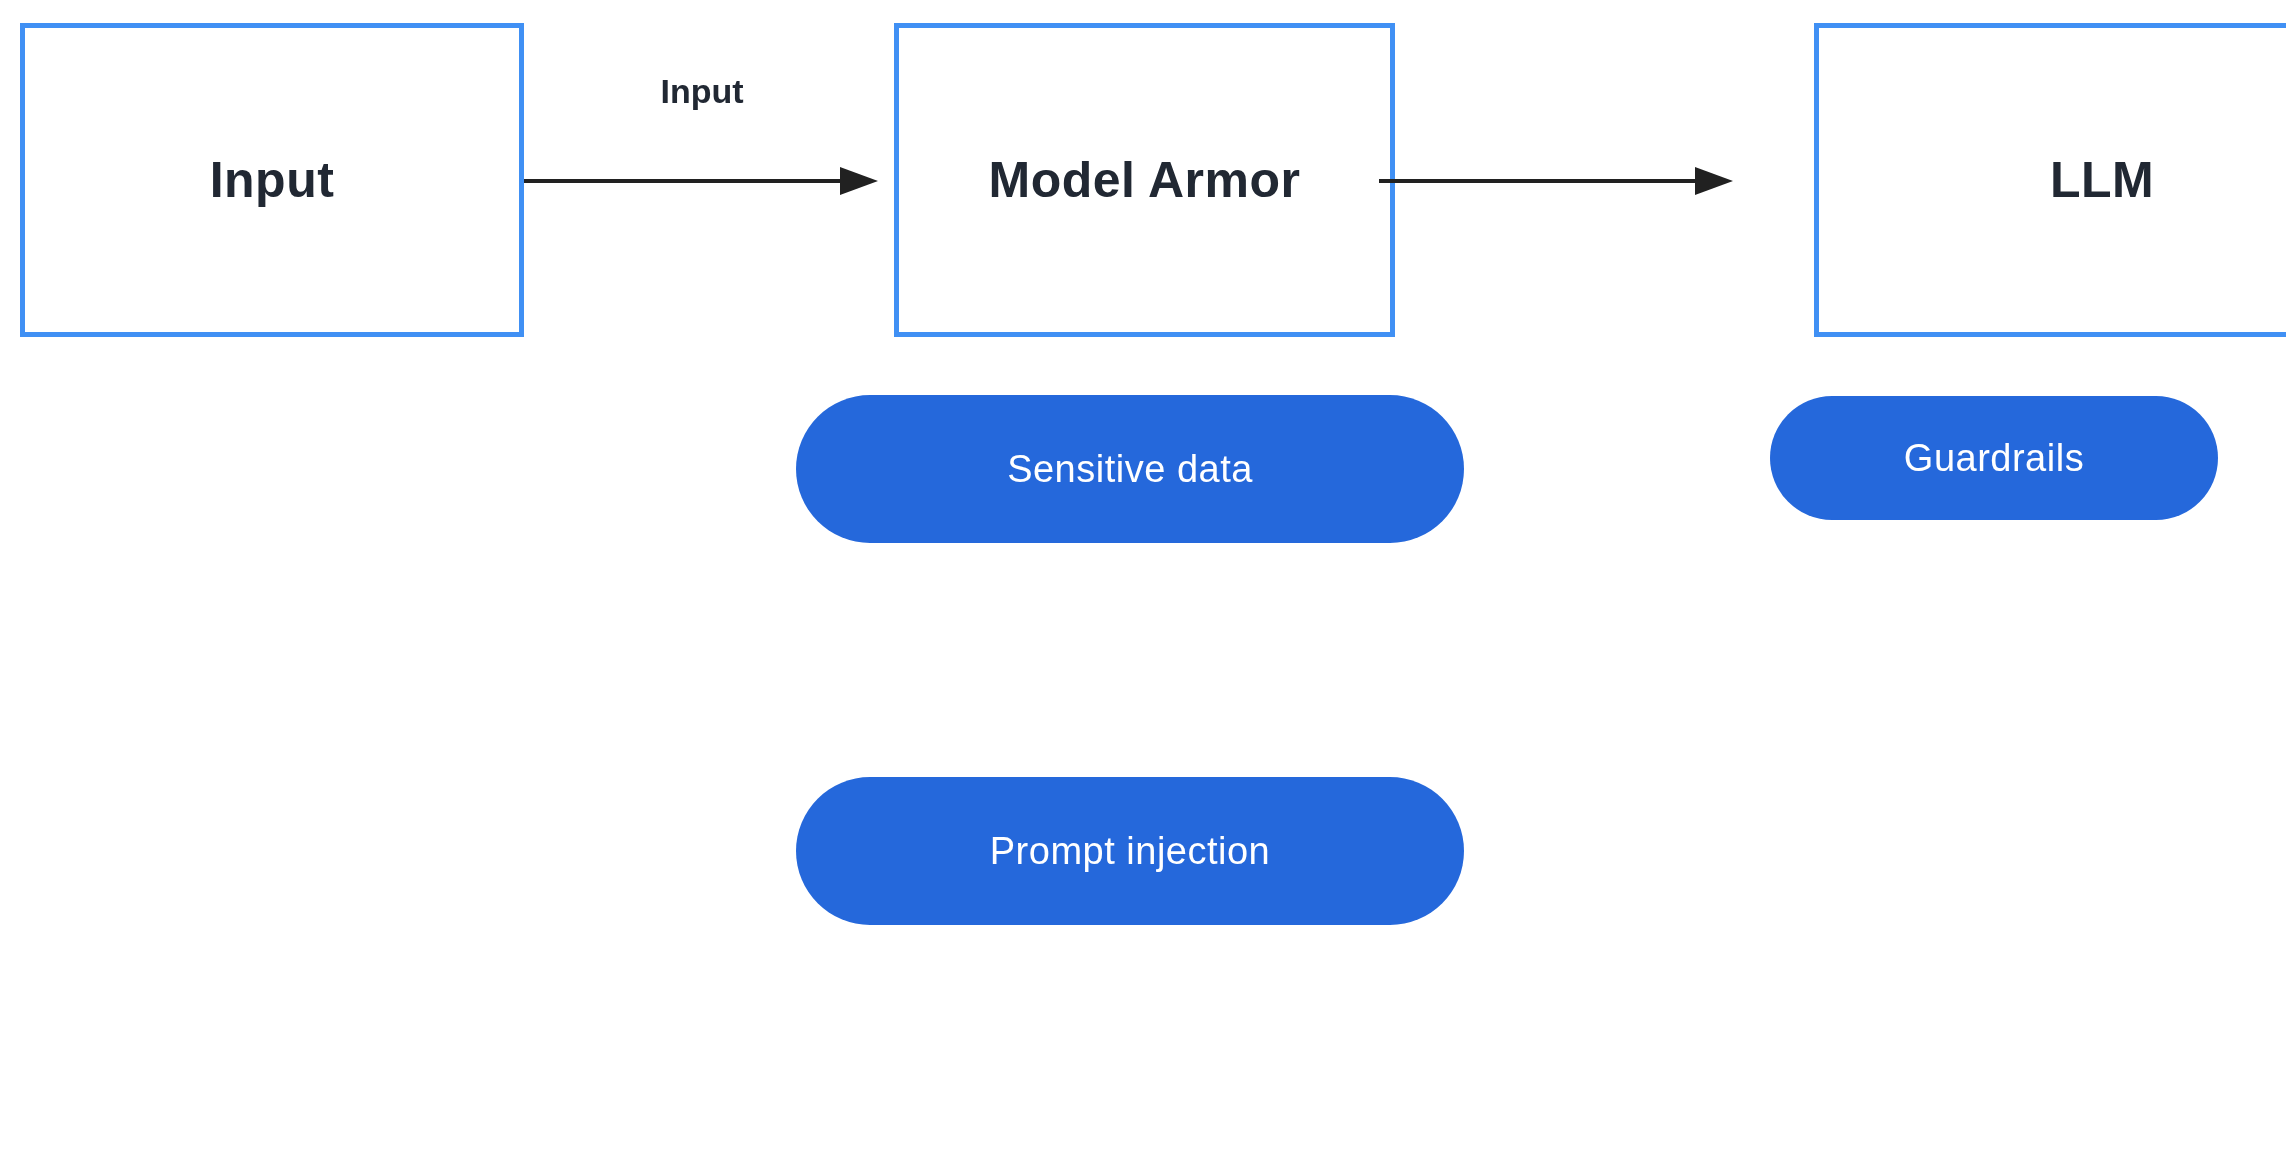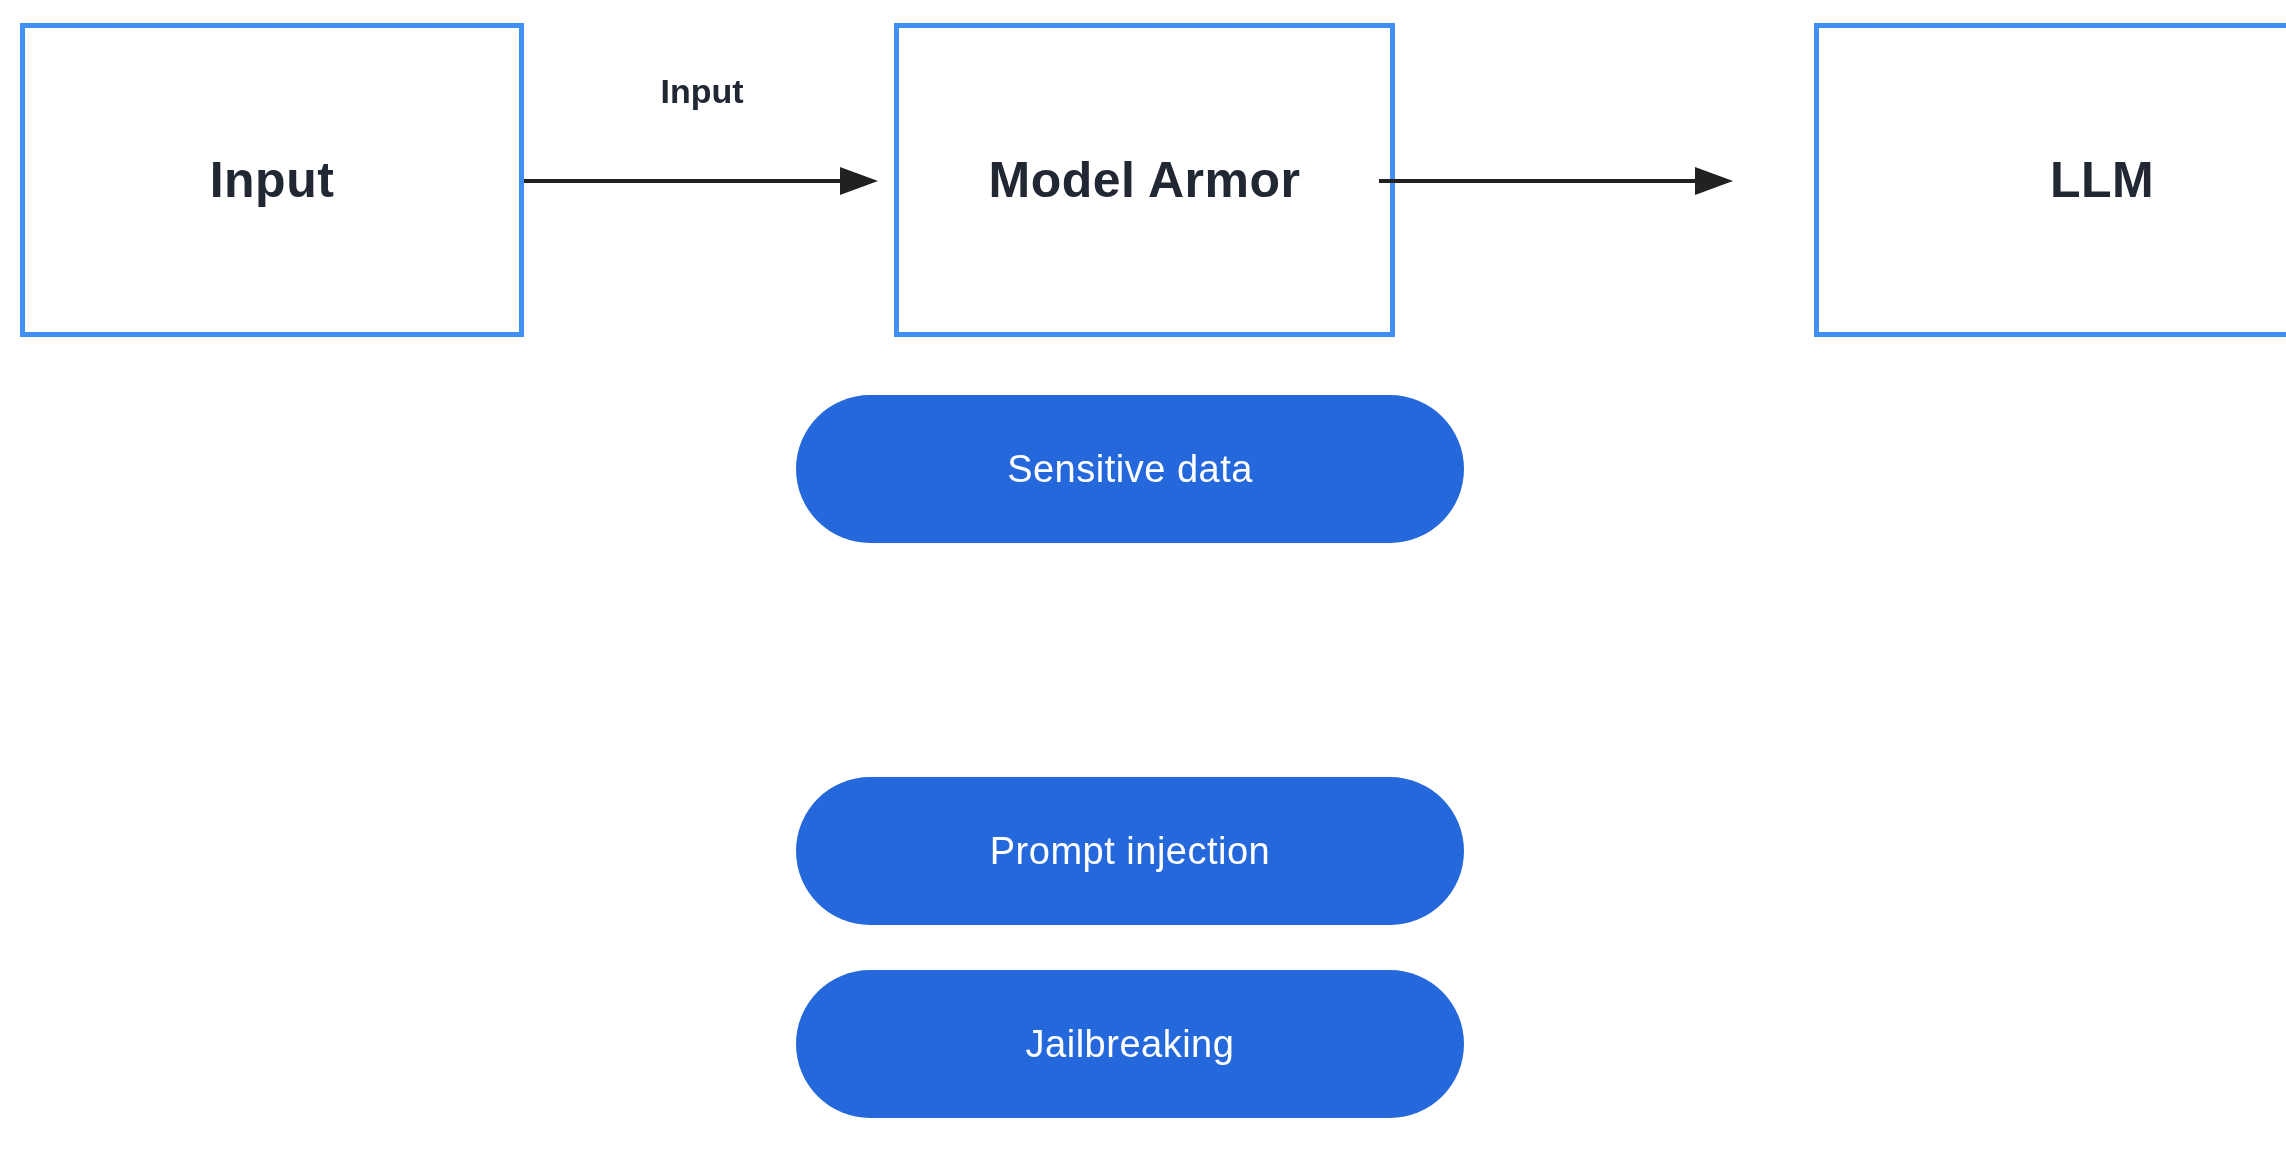--- a/index.html
+++ b/index.html
@@ -92,18 +92,18 @@
 
   <div class="pill pill-filter pill-filter-0">
     <span>Sensitive data</span>
   </div>
 
 
   <div class="pill pill-filter pill-filter-2">
     <span>Prompt injection</span>
   </div>
 
-  <div class="pill pill-filter pill-filter-3">
-    <span>Jailbreaking</span>
+
+  <div class="pill pill-guardrails">
+    <span>Guardrails</span>
   </div>
-
 
 </div>
 
 </body></html>

